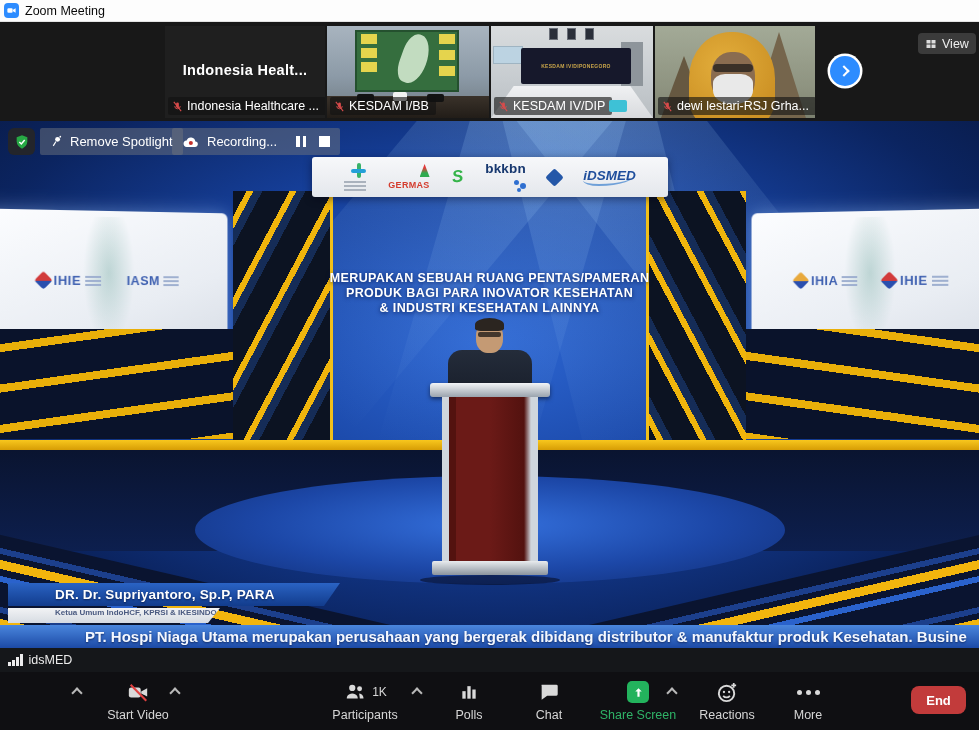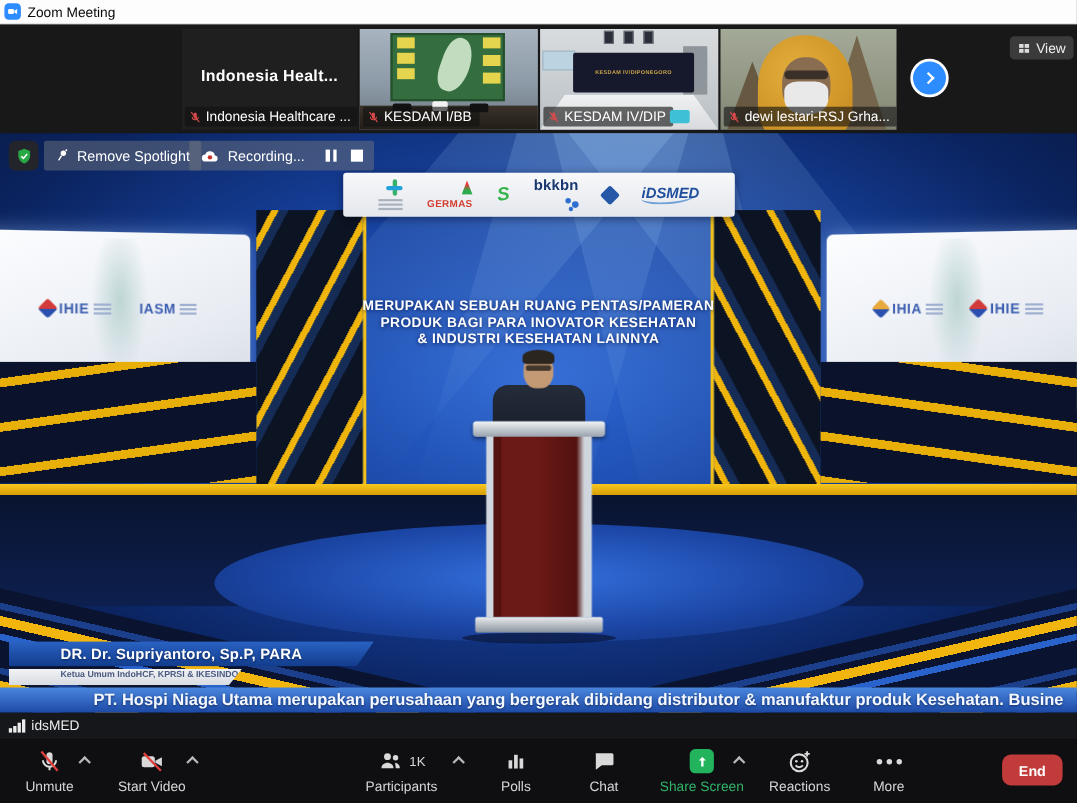--- a/index.html
+++ b/index.html
@@ -411,31 +411,20 @@
       <i style="height:4px;"></i>
       <i style="height:6px;"></i>
       <i style="height:9px;"></i>
       <i style="height:12px;"></i>
     </span>
   <span>idsMED</span>
 </div>
 
 <div class="toolbar">
 
-  <div class="tb-item" style="left:0;">
-    <div class="tb-iconrow">
-        <svg width="22" height="22" viewBox="0 0 24 24">
-          <path d="M12 3a3 3 0 0 1 3 3v6a3 3 0 0 1-6 0V6a3 3 0 0 1 3-3z" fill="#d9d9d9"></path>
-          <path d="M5.5 11a6.5 6.5 0 0 0 13 0" stroke="#d9d9d9" stroke-width="2" fill="none"></path>
-          <line x1="12" y1="17.5" x2="12" y2="21" stroke="#d9d9d9" stroke-width="2"></line>
-          <line x1="4" y1="2.5" x2="20" y2="21.5" stroke="#E04040" stroke-width="2.3"></line>
-        </svg>
-      </div>
-    <div class="tb-label">Unmute</div>
-  </div>
   <div class="tb-chevron" style="left:73px;"></div>
 
   <div class="tb-item" style="left:93px;">
     <div class="tb-iconrow">
         <svg width="24" height="22" viewBox="0 0 24 24">
           <rect x="2" y="7" width="13" height="11" rx="2.5" fill="#d9d9d9"></rect>
           <path d="M15.5 11.5l6.5-3.5v9l-6.5-3.5z" fill="#d9d9d9"></path>
           <line x1="4" y1="4" x2="21" y2="21.5" stroke="#E04040" stroke-width="2.3"></line>
         </svg>
       </div>

